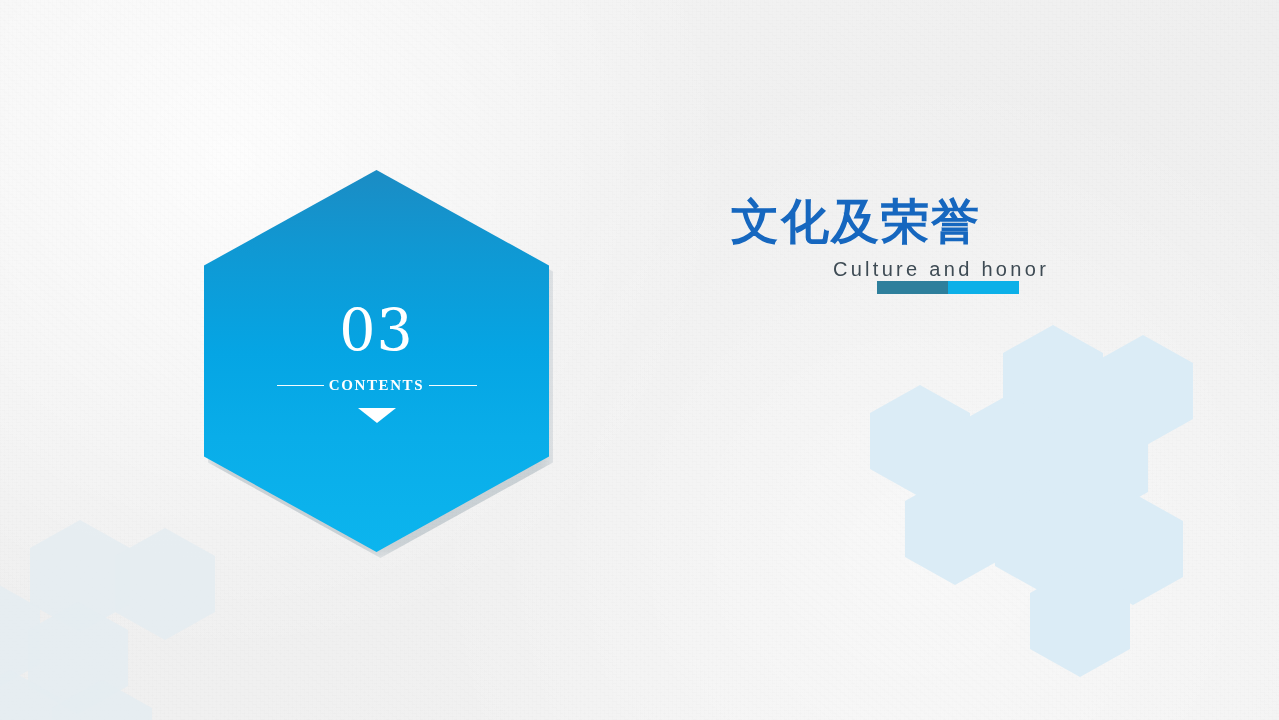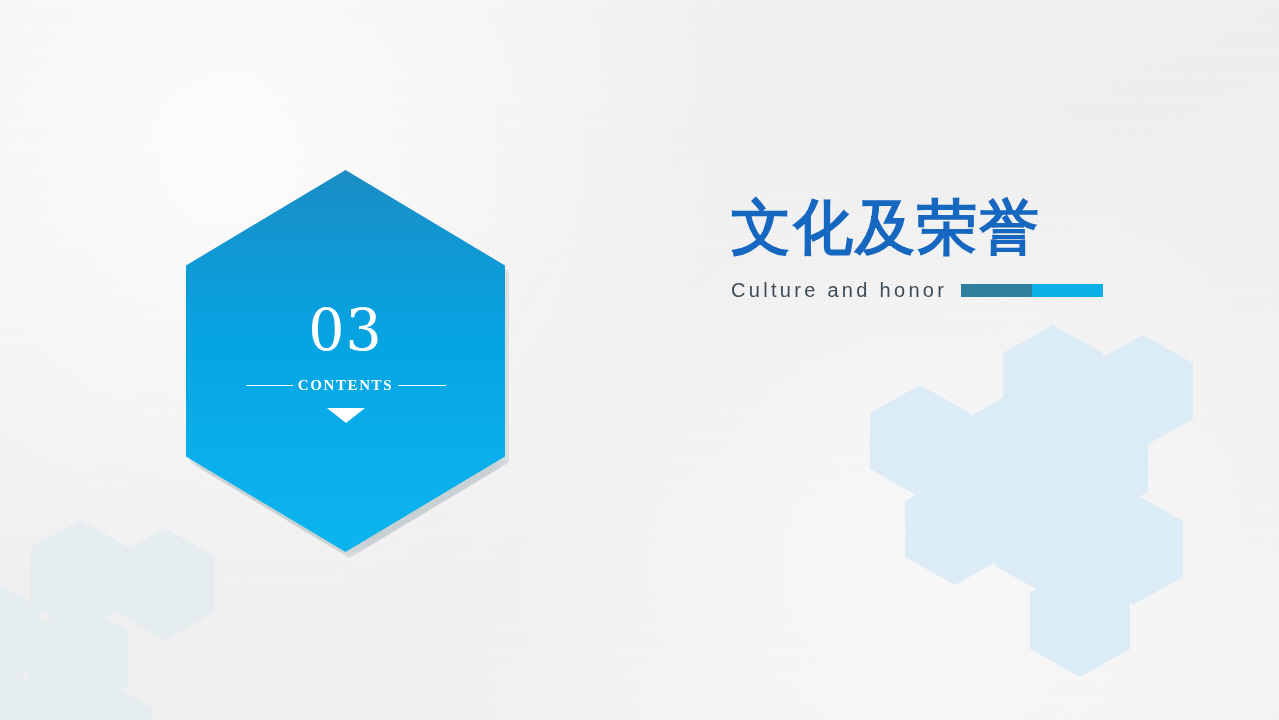--- a/index.html
+++ b/index.html
@@ -46,23 +46,23 @@
     clip-path: polygon(50% 0%, 100% 25%, 100% 75%, 50% 100%, 0% 75%, 0% 25%);
   }
   #honeycomb-right { left: 855px; top: 325px; width: 430px; height: 340px; }
   #honeycomb-right .hex-deco { background: #dbecf6; }
   #honeycomb-left { left: -60px; top: 520px; width: 300px; height: 210px; }
   #honeycomb-left .hex-deco { background: #e4ecf1; opacity: 0.85; }
 
   
   #contents-hexagon {
     position: absolute;
-    left: 186px;
+    left: 204px;
     top: 170px;
-    width: 319px;
+    width: 345px;
     height: 382px;
   }
   #contents-hexagon .hex-shadow {
     position: absolute;
     inset: 0;
     clip-path: polygon(50% 0%, 100% 25%, 100% 75%, 50% 100%, 0% 75%, 0% 25%);
     background: rgba(60, 90, 110, 0.22);
     filter: blur(9px);
     transform: translate(4px, 6px);
   }
@@ -140,32 +140,33 @@
 
   
   #title-block {
     position: absolute;
     left: 731px;
     top: 196px;
     width: 420px;
   }
   #slide-title {
     font-family: "DejaVu Sans", "Liberation Sans", sans-serif;
-    font-size: 60px;
+    font-size: 48px;
     font-weight: bold;
     line-height: 1.05;
     letter-spacing: 2px;
     color: #1667bf;
     margin: 0;
     white-space: nowrap;
   }
   #subtitle-row {
     display: flex;
     align-items: center;
-    margin-top: 20px;
+    margin-top: 12px;
+    flex-direction: column;
   }
   #slide-subtitle {
     font-family: "Liberation Sans", sans-serif;
     font-size: 20px;
     font-weight: 400;
     letter-spacing: 3.3px;
     color: #3e4b54;
     white-space: nowrap;
   }
   #accent-bar {

